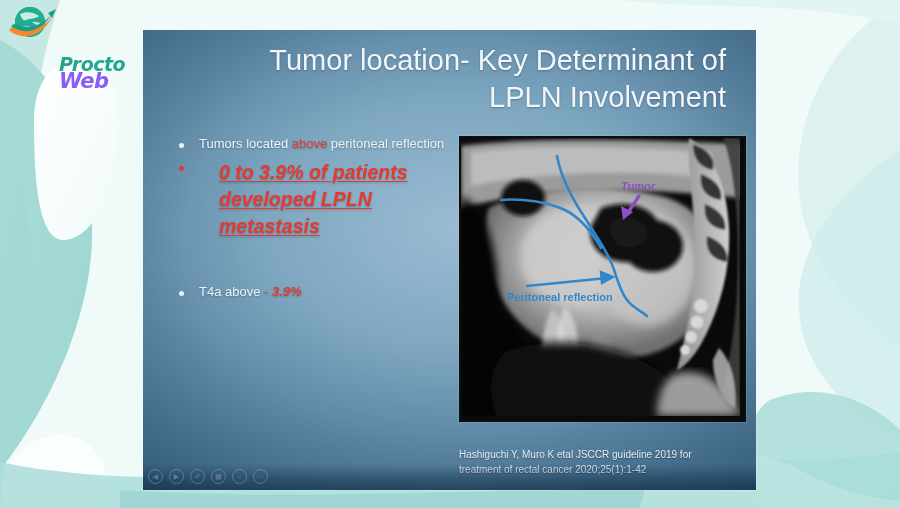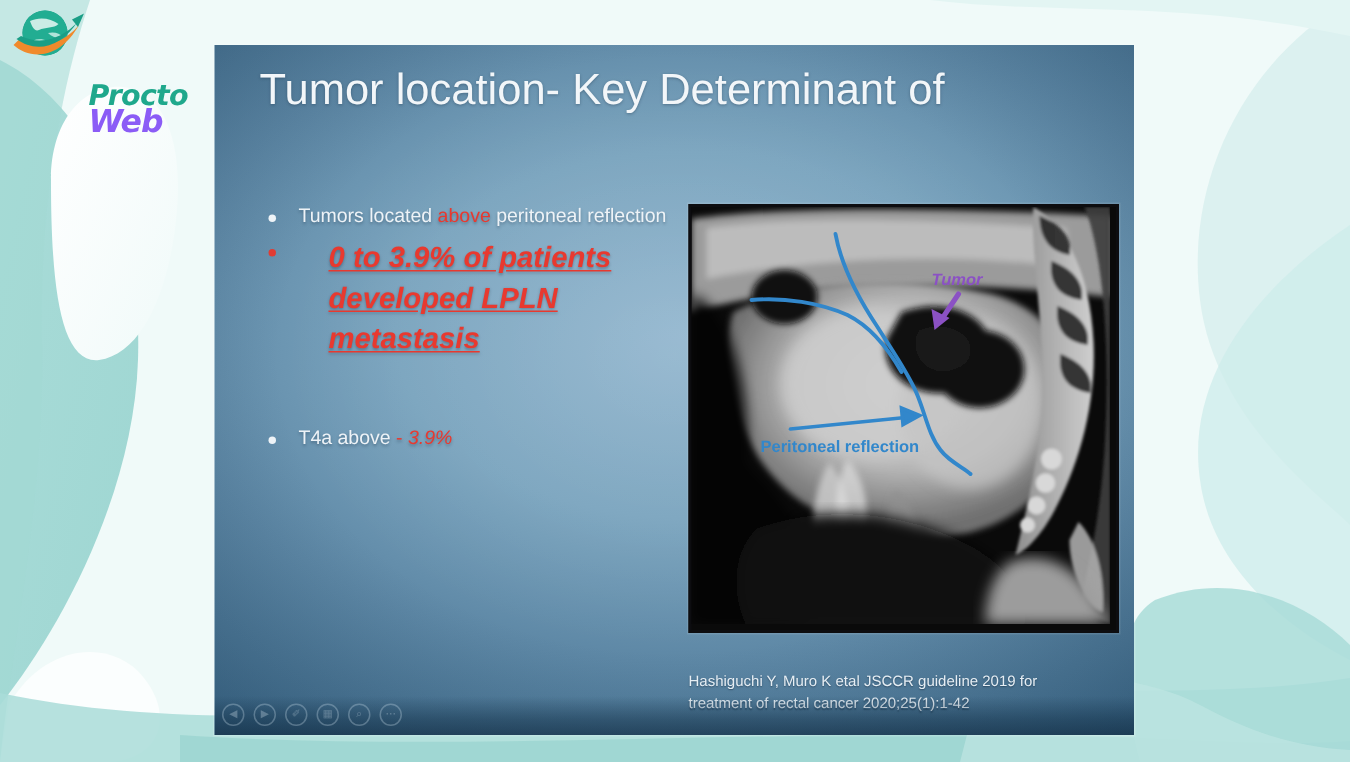--- a/index.html
+++ b/index.html
@@ -33,21 +33,21 @@
       radial-gradient(ellipse 85% 70% at 52% 42%, #8fb4cd 0%, #7aa4be 38%, #5d87a5 68%, #3f6b8b 100%);
     box-shadow:0 0 0 1px rgba(255,255,255,.18);
     overflow:hidden;
   }
   .slide-vig{position:absolute;inset:0;
     background:radial-gradient(ellipse 78% 78% at 50% 45%, rgba(255,255,255,.10) 0%, rgba(255,255,255,0) 55%, rgba(20,50,75,.28) 100%);
     pointer-events:none;}
 
   .title{
     position:absolute;left:30px;top:12px;width:553px;
-    text-align:left;color:#f2f6f9;
+    text-align:right;color:#f2f6f9;
     font-family:"Liberation Sans", sans-serif;
     font-size:29px;font-weight:400;line-height:1.28;
     text-shadow:0 1px 2px rgba(20,40,60,.35);
   }
 
   
   .bullets{position:absolute;left:28px;top:106px;width:290px;}
   .bullet{position:relative;padding-left:28px;margin-bottom:6px;}
   .bullet .dot{
     position:absolute;left:8px;top:7px;width:5px;height:5px;border-radius:50%;
@@ -60,21 +60,21 @@
     text-shadow:0 1px 2px rgba(20,40,60,.35);
   }
   .hl-red{color:#e8392f;}
   .b-red .btext{
     color:#e8392f;font-style:italic;font-weight:bold;
     text-decoration:underline;text-underline-offset:2px;
     font-size:19.5px;line-height:1.38;margin-left:20px;
   }
   .bullet-gap{height:32px;}
   .b-t4a{margin-top:6px;}
-  .b-t4a .btext .pct{color:#e8392f;font-style:italic;font-weight:normal;margin-top:31px;}
+  .b-t4a .btext .pct{color:#e8392f;font-style:italic;font-weight:bold;margin-top:31px;}
   .b-t4a .btext .dash{color:#e8392f;}
 
   
   .mri-wrap{
     position:absolute;left:316px;top:106px;width:283px;height:282px;
     background:#0a0a0a;border:2px solid #0d0d10;
     box-shadow:0 0 0 1px rgba(255,255,255,.10);
     overflow:hidden;
   }
   .mri-svg{position:absolute;left:0;top:0;}
@@ -157,20 +157,21 @@
       <span class="logo-l1">Procto</span>
       <span class="logo-l2">Web</span>
     </div>
   </div>
 
   <div class="slide">
     <div class="slide-vig"></div>
 
     <div class="title">
       <div>Tumor location- Key Determinant of</div>
+      <div>LPLN Involvement</div>
     </div>
 
     <div class="bullets">
 
       <div class="bullet b-white">
         <span class="dot"></span>
         <div class="btext"><span>Tumors located </span><span class="hl-red">above</span><span> peritoneal reflection</span></div>
       </div>
 
       <div class="bullet b-red">

